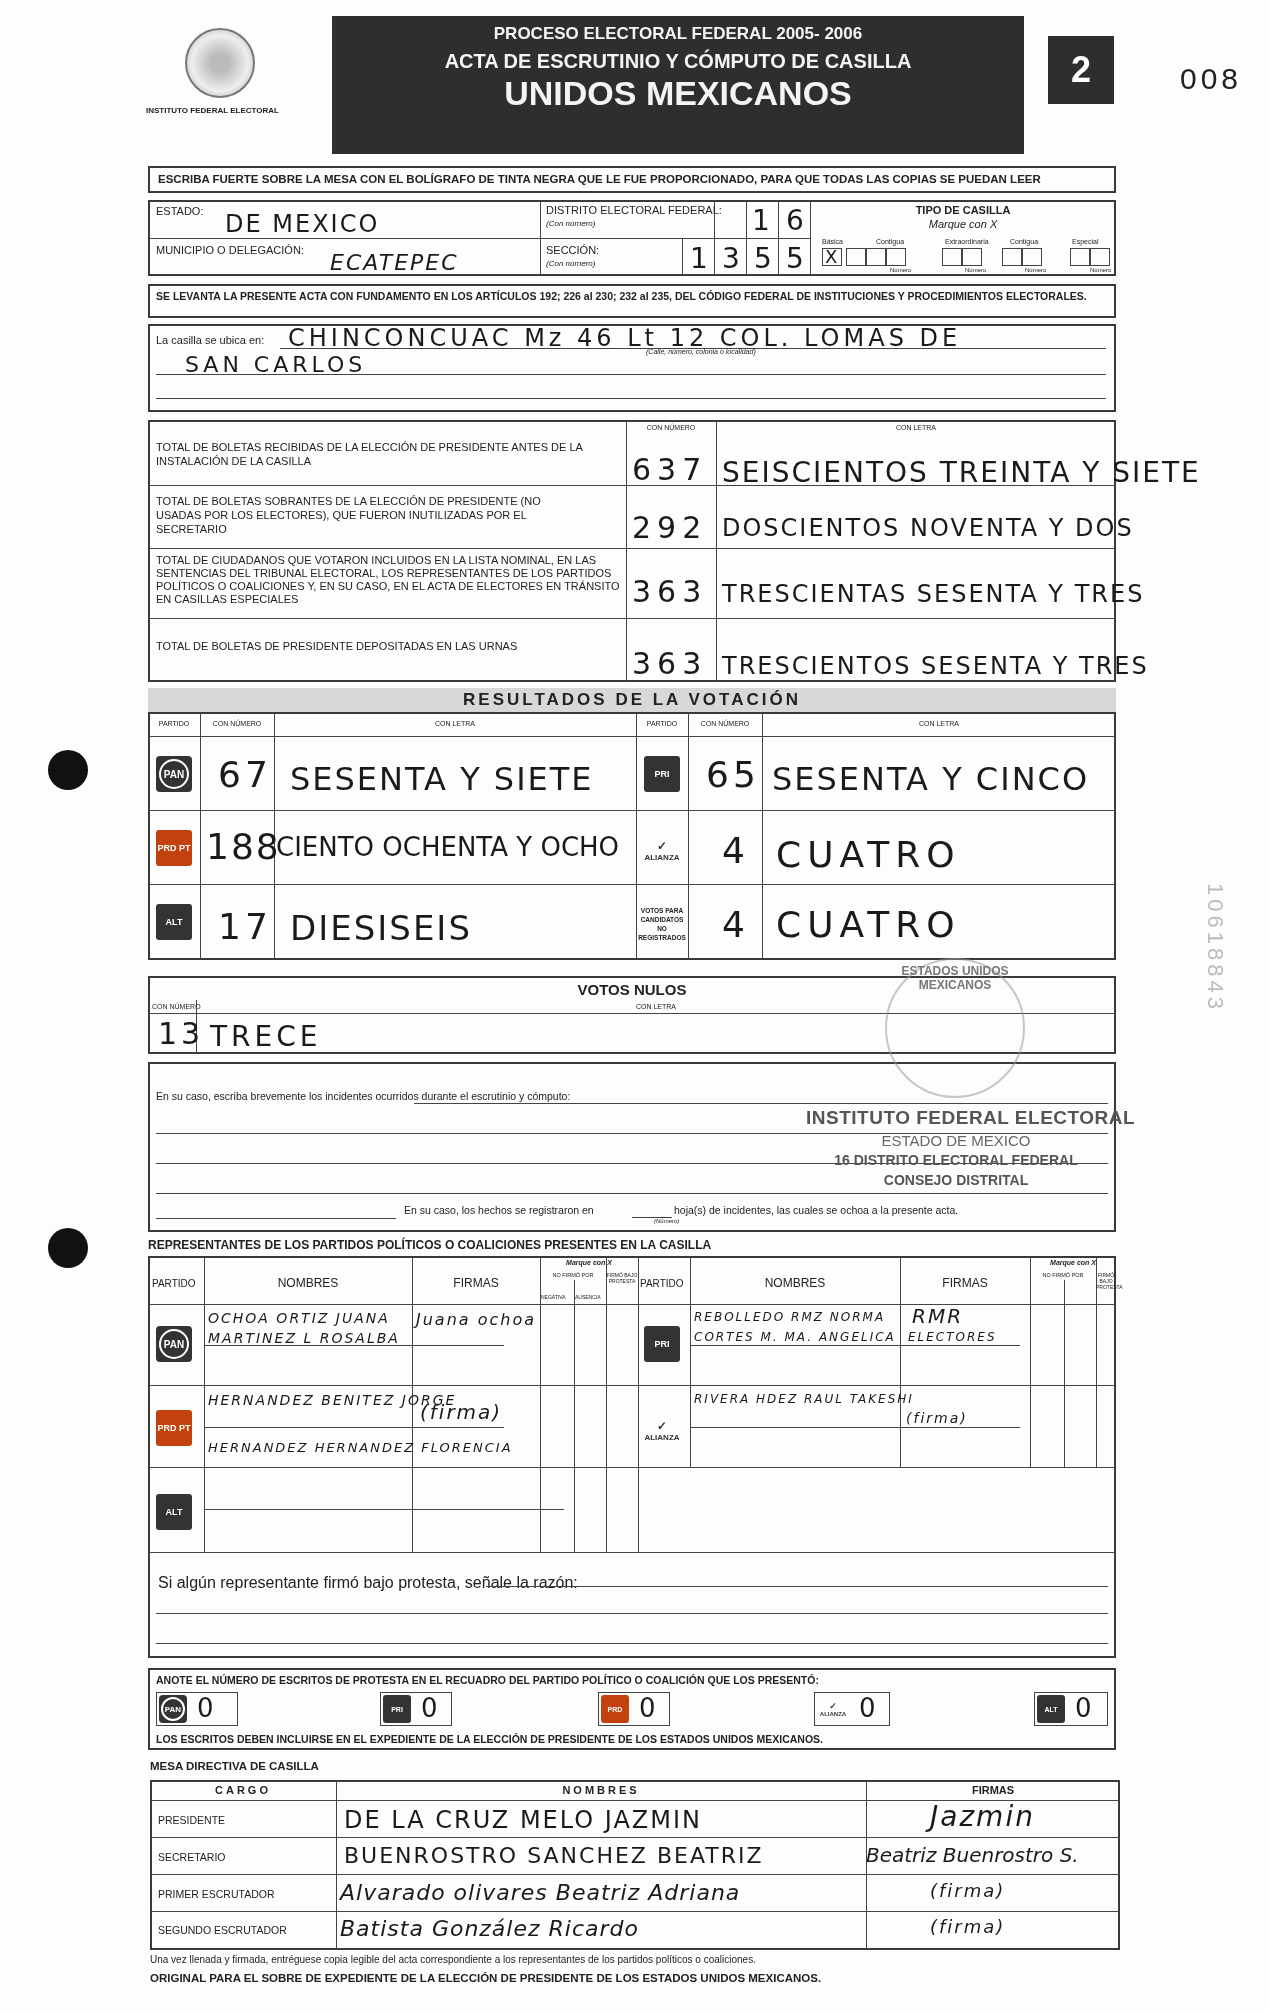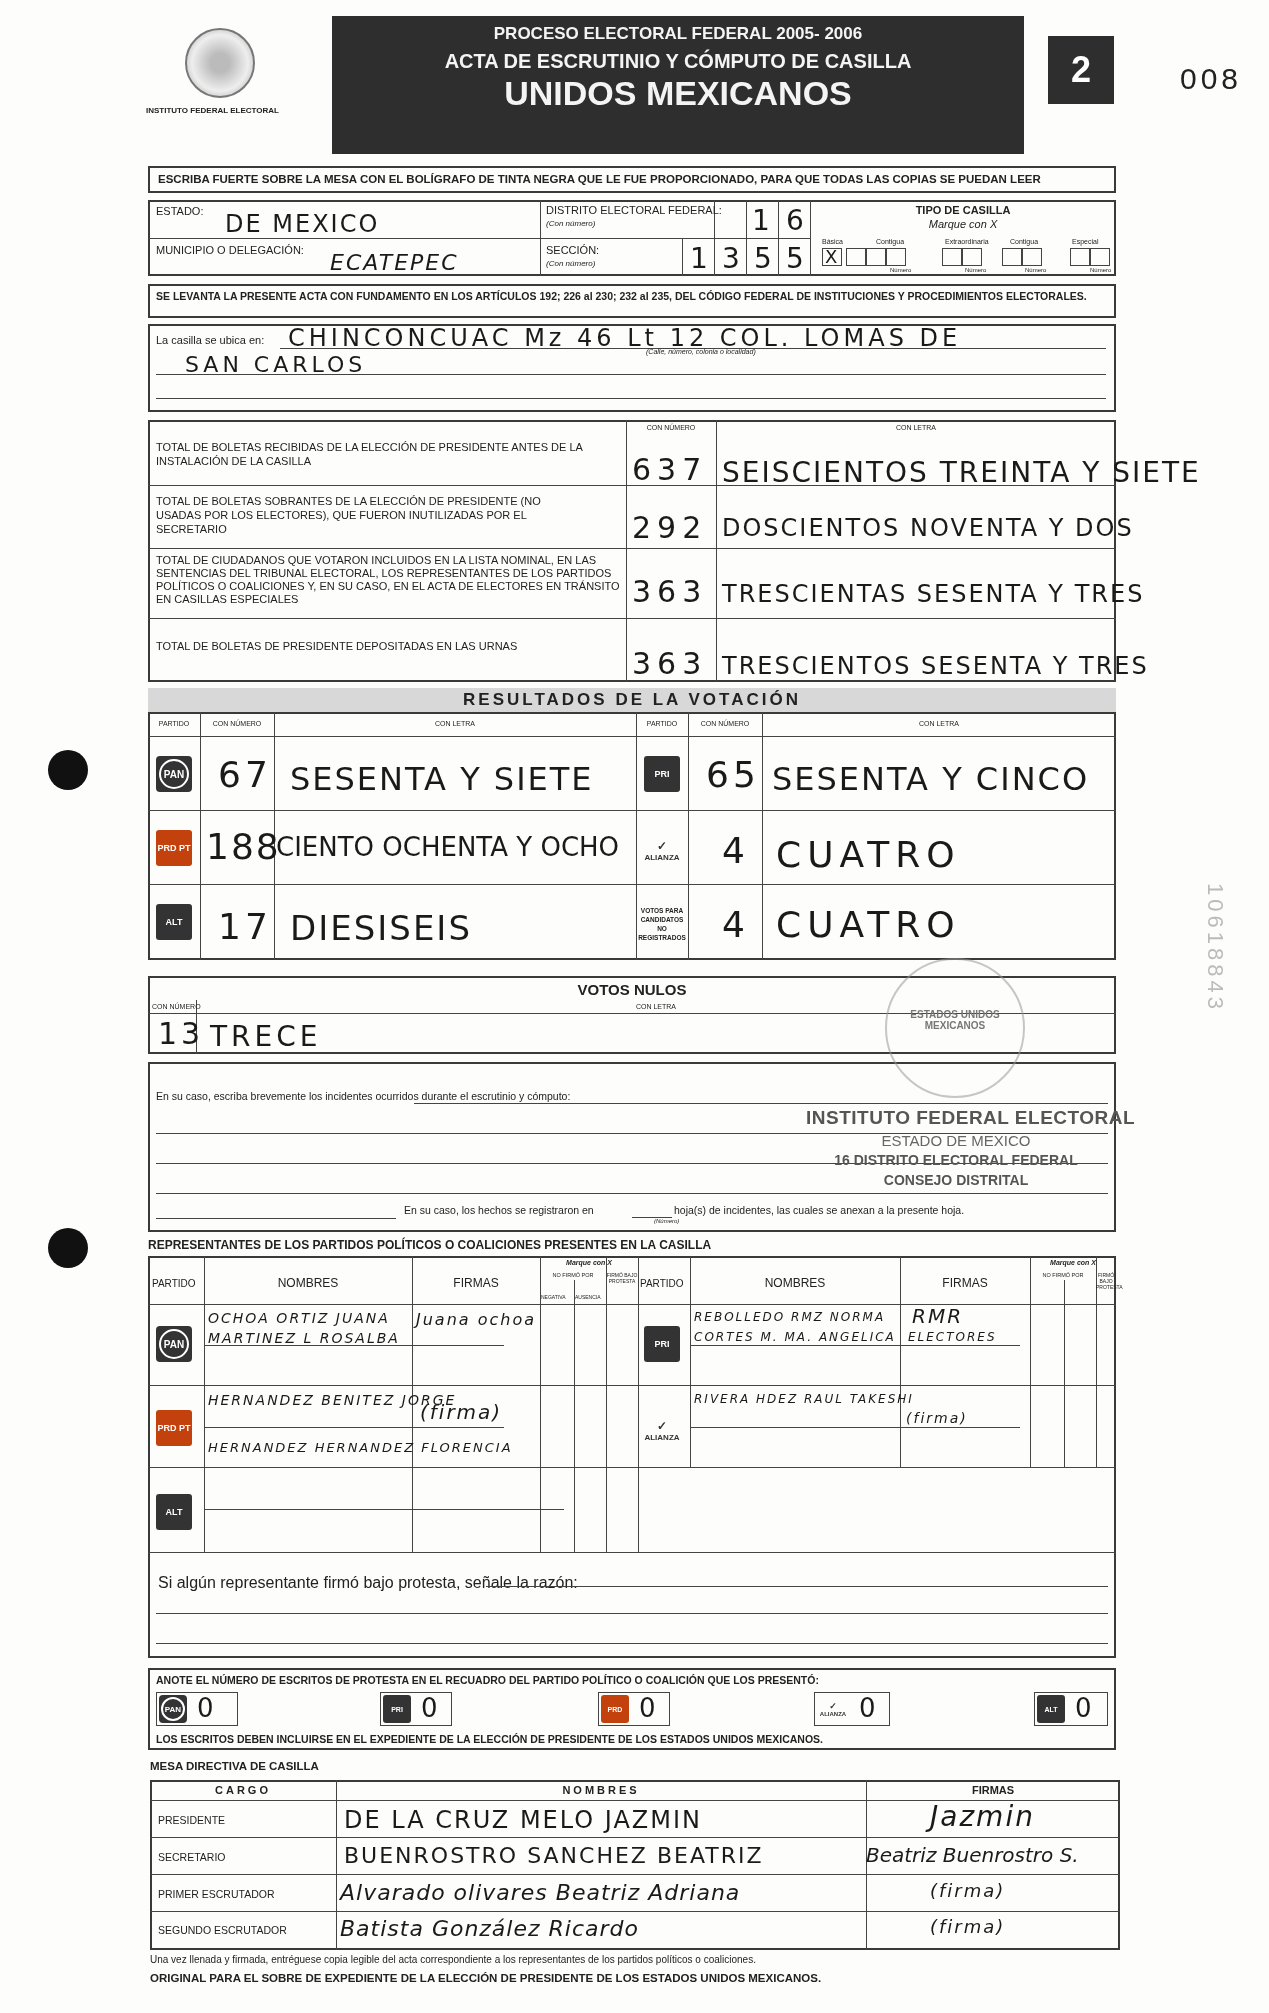--- a/index.html
+++ b/index.html
@@ -196,24 +196,24 @@
 <div class="box" style="left:148px; top:1062px; width:968px; height:170px;"></div>
 <div class="abs" style="left:156px; top:1090px; font-size:10.5px;">En su caso, escriba brevemente los incidentes ocurridos durante el escrutinio y cómputo:</div>
 <div class="line" style="left:414px; top:1103px; width:694px;"></div>
 <div class="line" style="left:156px; top:1133px; width:952px;"></div>
 <div class="line" style="left:156px; top:1163px; width:952px;"></div>
 <div class="line" style="left:156px; top:1193px; width:952px;"></div>
 <div class="line" style="left:156px; top:1218px; width:240px;"></div>
 <div class="abs" style="left:404px; top:1204px; font-size:10.5px;">En su caso, los hechos se registraron en</div>
 <div class="line" style="left:632px; top:1217px; width:40px;"></div>
 <div class="abs" style="left:654px; top:1218px; font-size:6px; font-style:italic;">(Número)</div>
-<div class="abs" style="left:674px; top:1204px; font-size:10.5px;">hoja(s) de incidentes, las cuales se anexan a la presente hoja.</div>
+<div class="abs" style="left:674px; top:1204px; font-size:10.5px;">hoja(s) de incidentes, las cuales se ochoa a la presente acta.</div>
 
 <div class="stamp-circle"></div>
-<div class="abs center bold" style="left:890px; top:964px; width:130px; font-size:10px; color:#777;margin-top:45px;">ESTADOS UNIDOS MEXICANOS</div>
+<div class="abs center bold" style="left:890px; top:964px; width:130px; font-size:12px; color:#777;">ESTADOS UNIDOS MEXICANOS</div>
 <div class="abs bold" style="left:806px; top:1107px; font-size:19px; color:#555; letter-spacing:0.5px;">INSTITUTO FEDERAL ELECTORAL</div>
 <div class="abs center" style="left:806px; top:1132px; width:300px; font-size:15px; color:#666;">ESTADO DE MEXICO</div>
 <div class="abs center bold" style="left:806px; top:1152px; width:300px; font-size:14px; color:#555;">16 DISTRITO ELECTORAL FEDERAL</div>
 <div class="abs center bold" style="left:806px; top:1172px; width:300px; font-size:14px; color:#555;">CONSEJO DISTRITAL</div>
 
 <div class="abs" style="left:1190px; top:970px; transform:rotate(90deg); transform-origin:center; font-size:22px; color:#bbb; letter-spacing:4px; width:200px; margin-left:-75px;">10618843</div>
 
 <div class="abs bold" style="left:148px; top:1238px; font-size:12px;">REPRESENTANTES DE LOS PARTIDOS POLÍTICOS O COALICIONES PRESENTES EN LA CASILLA</div>
 <div class="box" style="left:148px; top:1256px; width:968px; height:402px;"></div>
 <div class="line" style="left:148px; top:1304px; width:968px;"></div>

